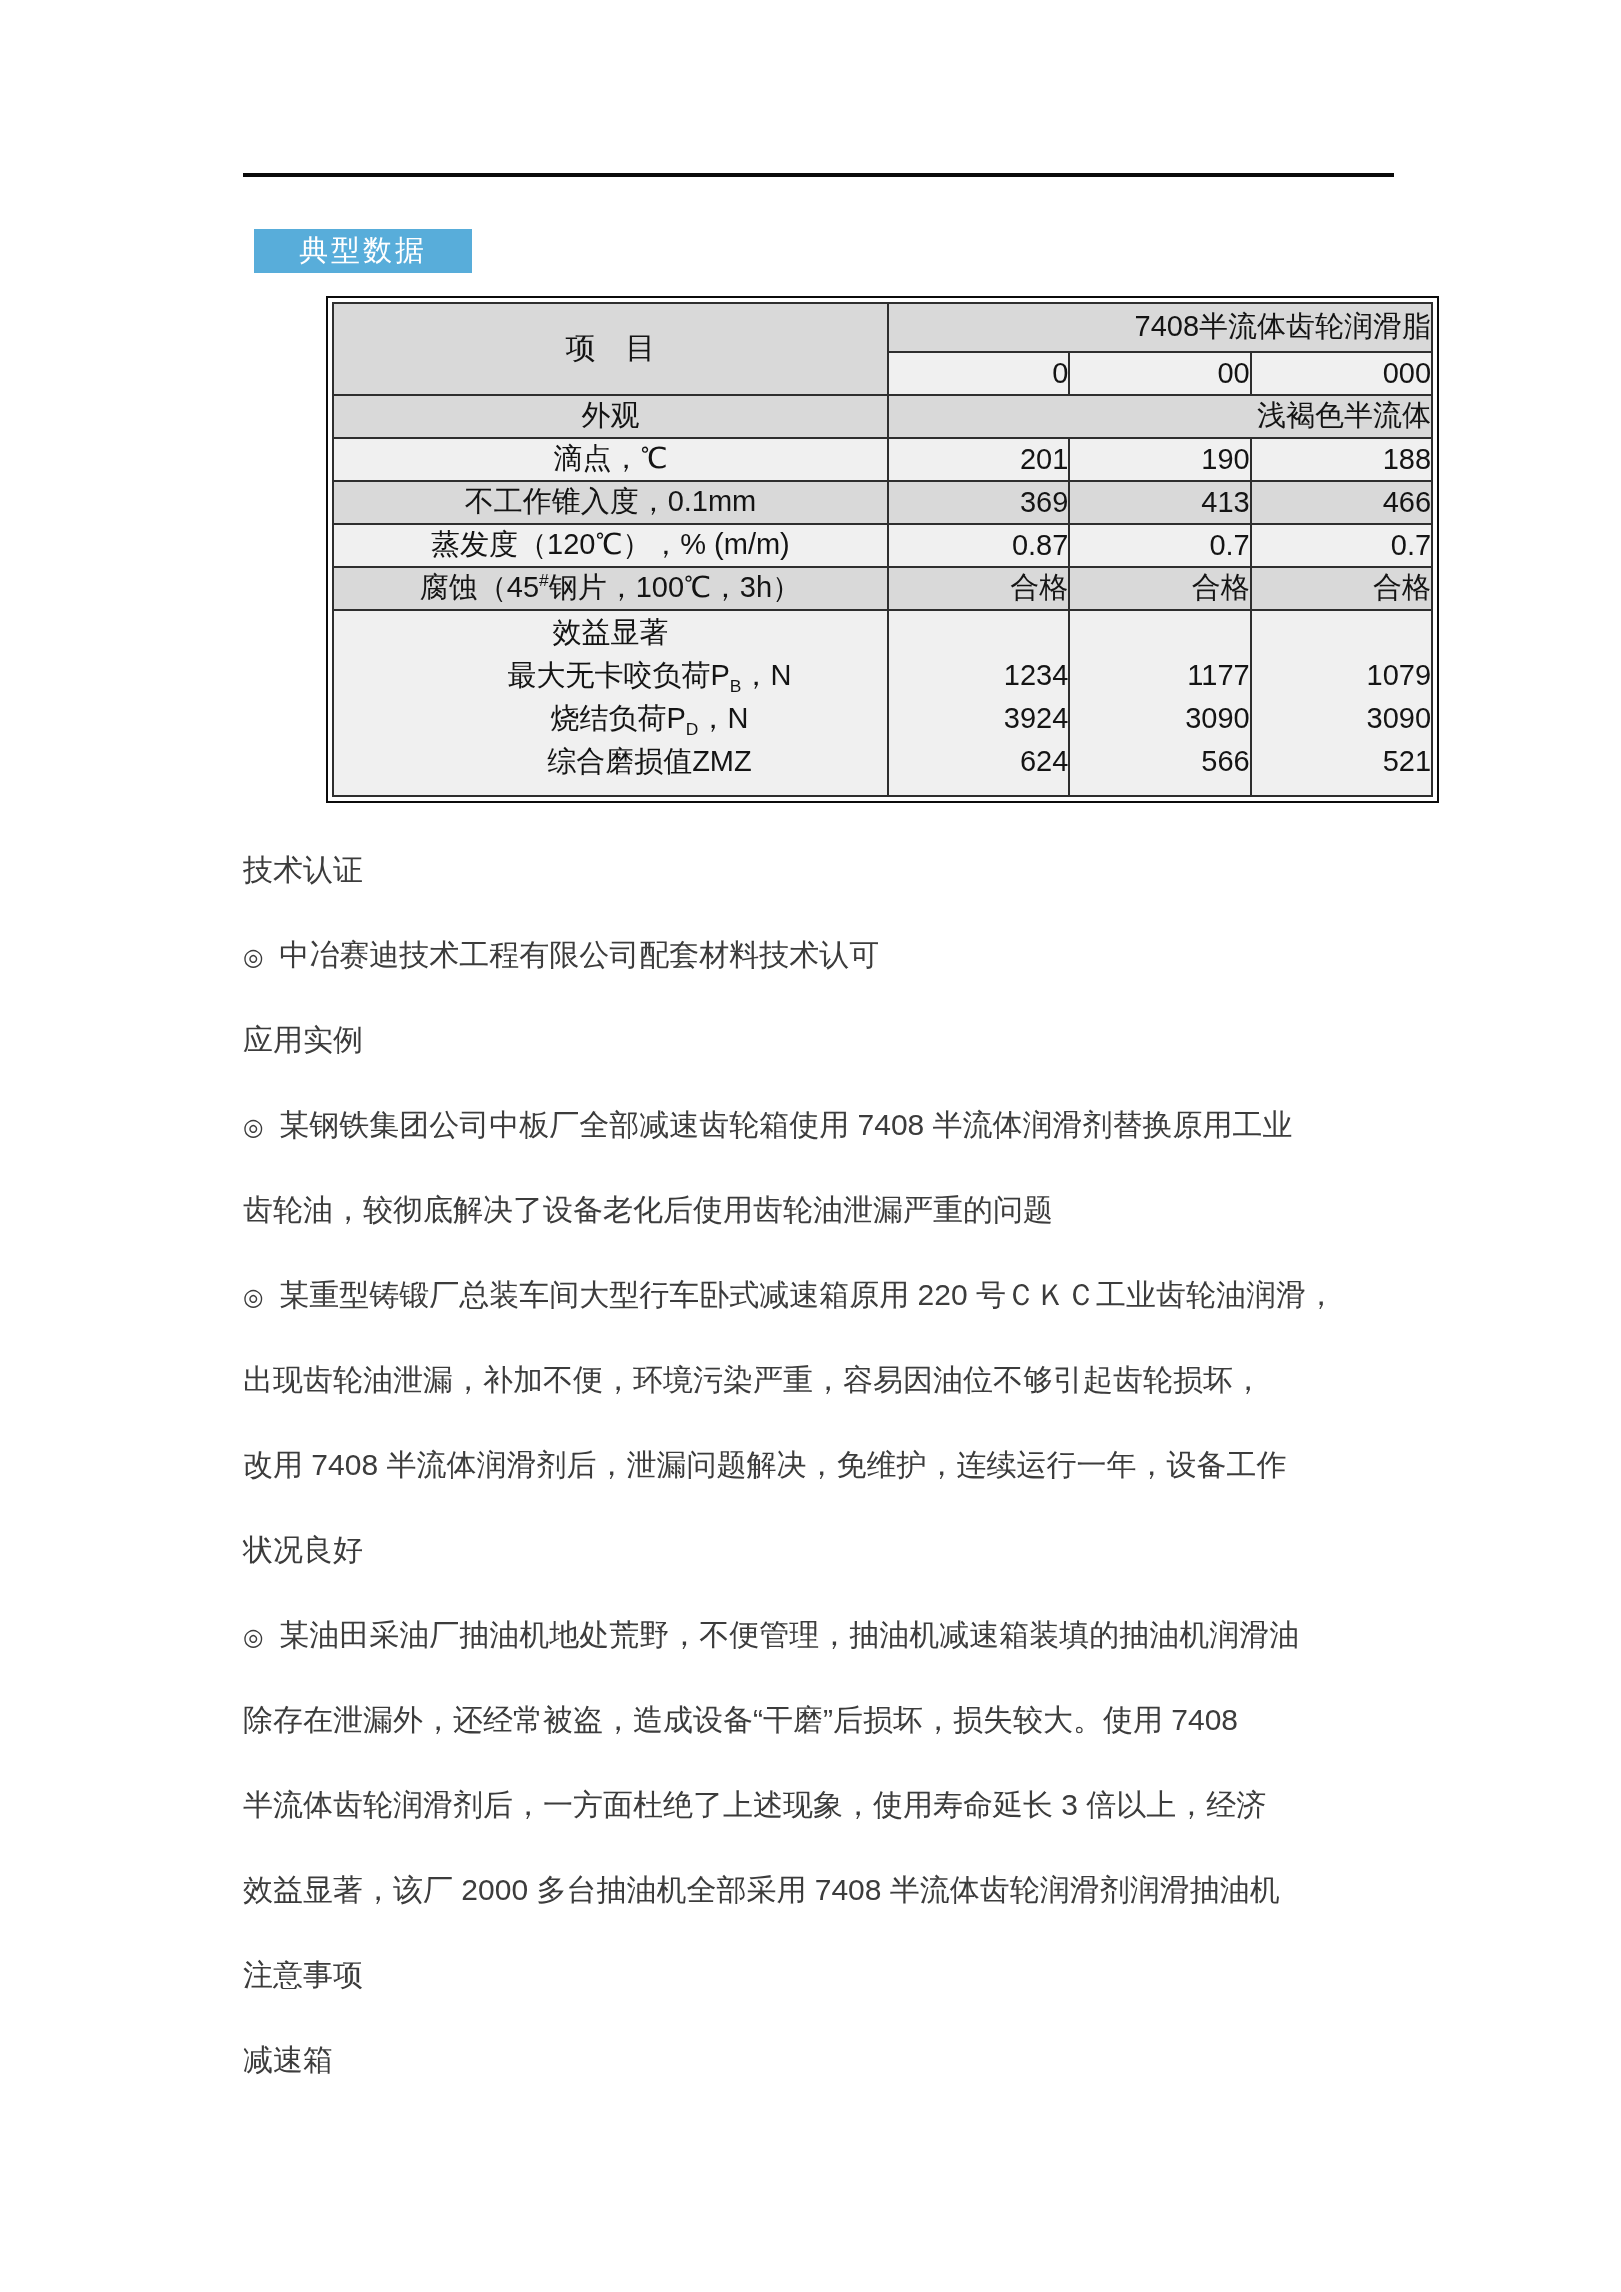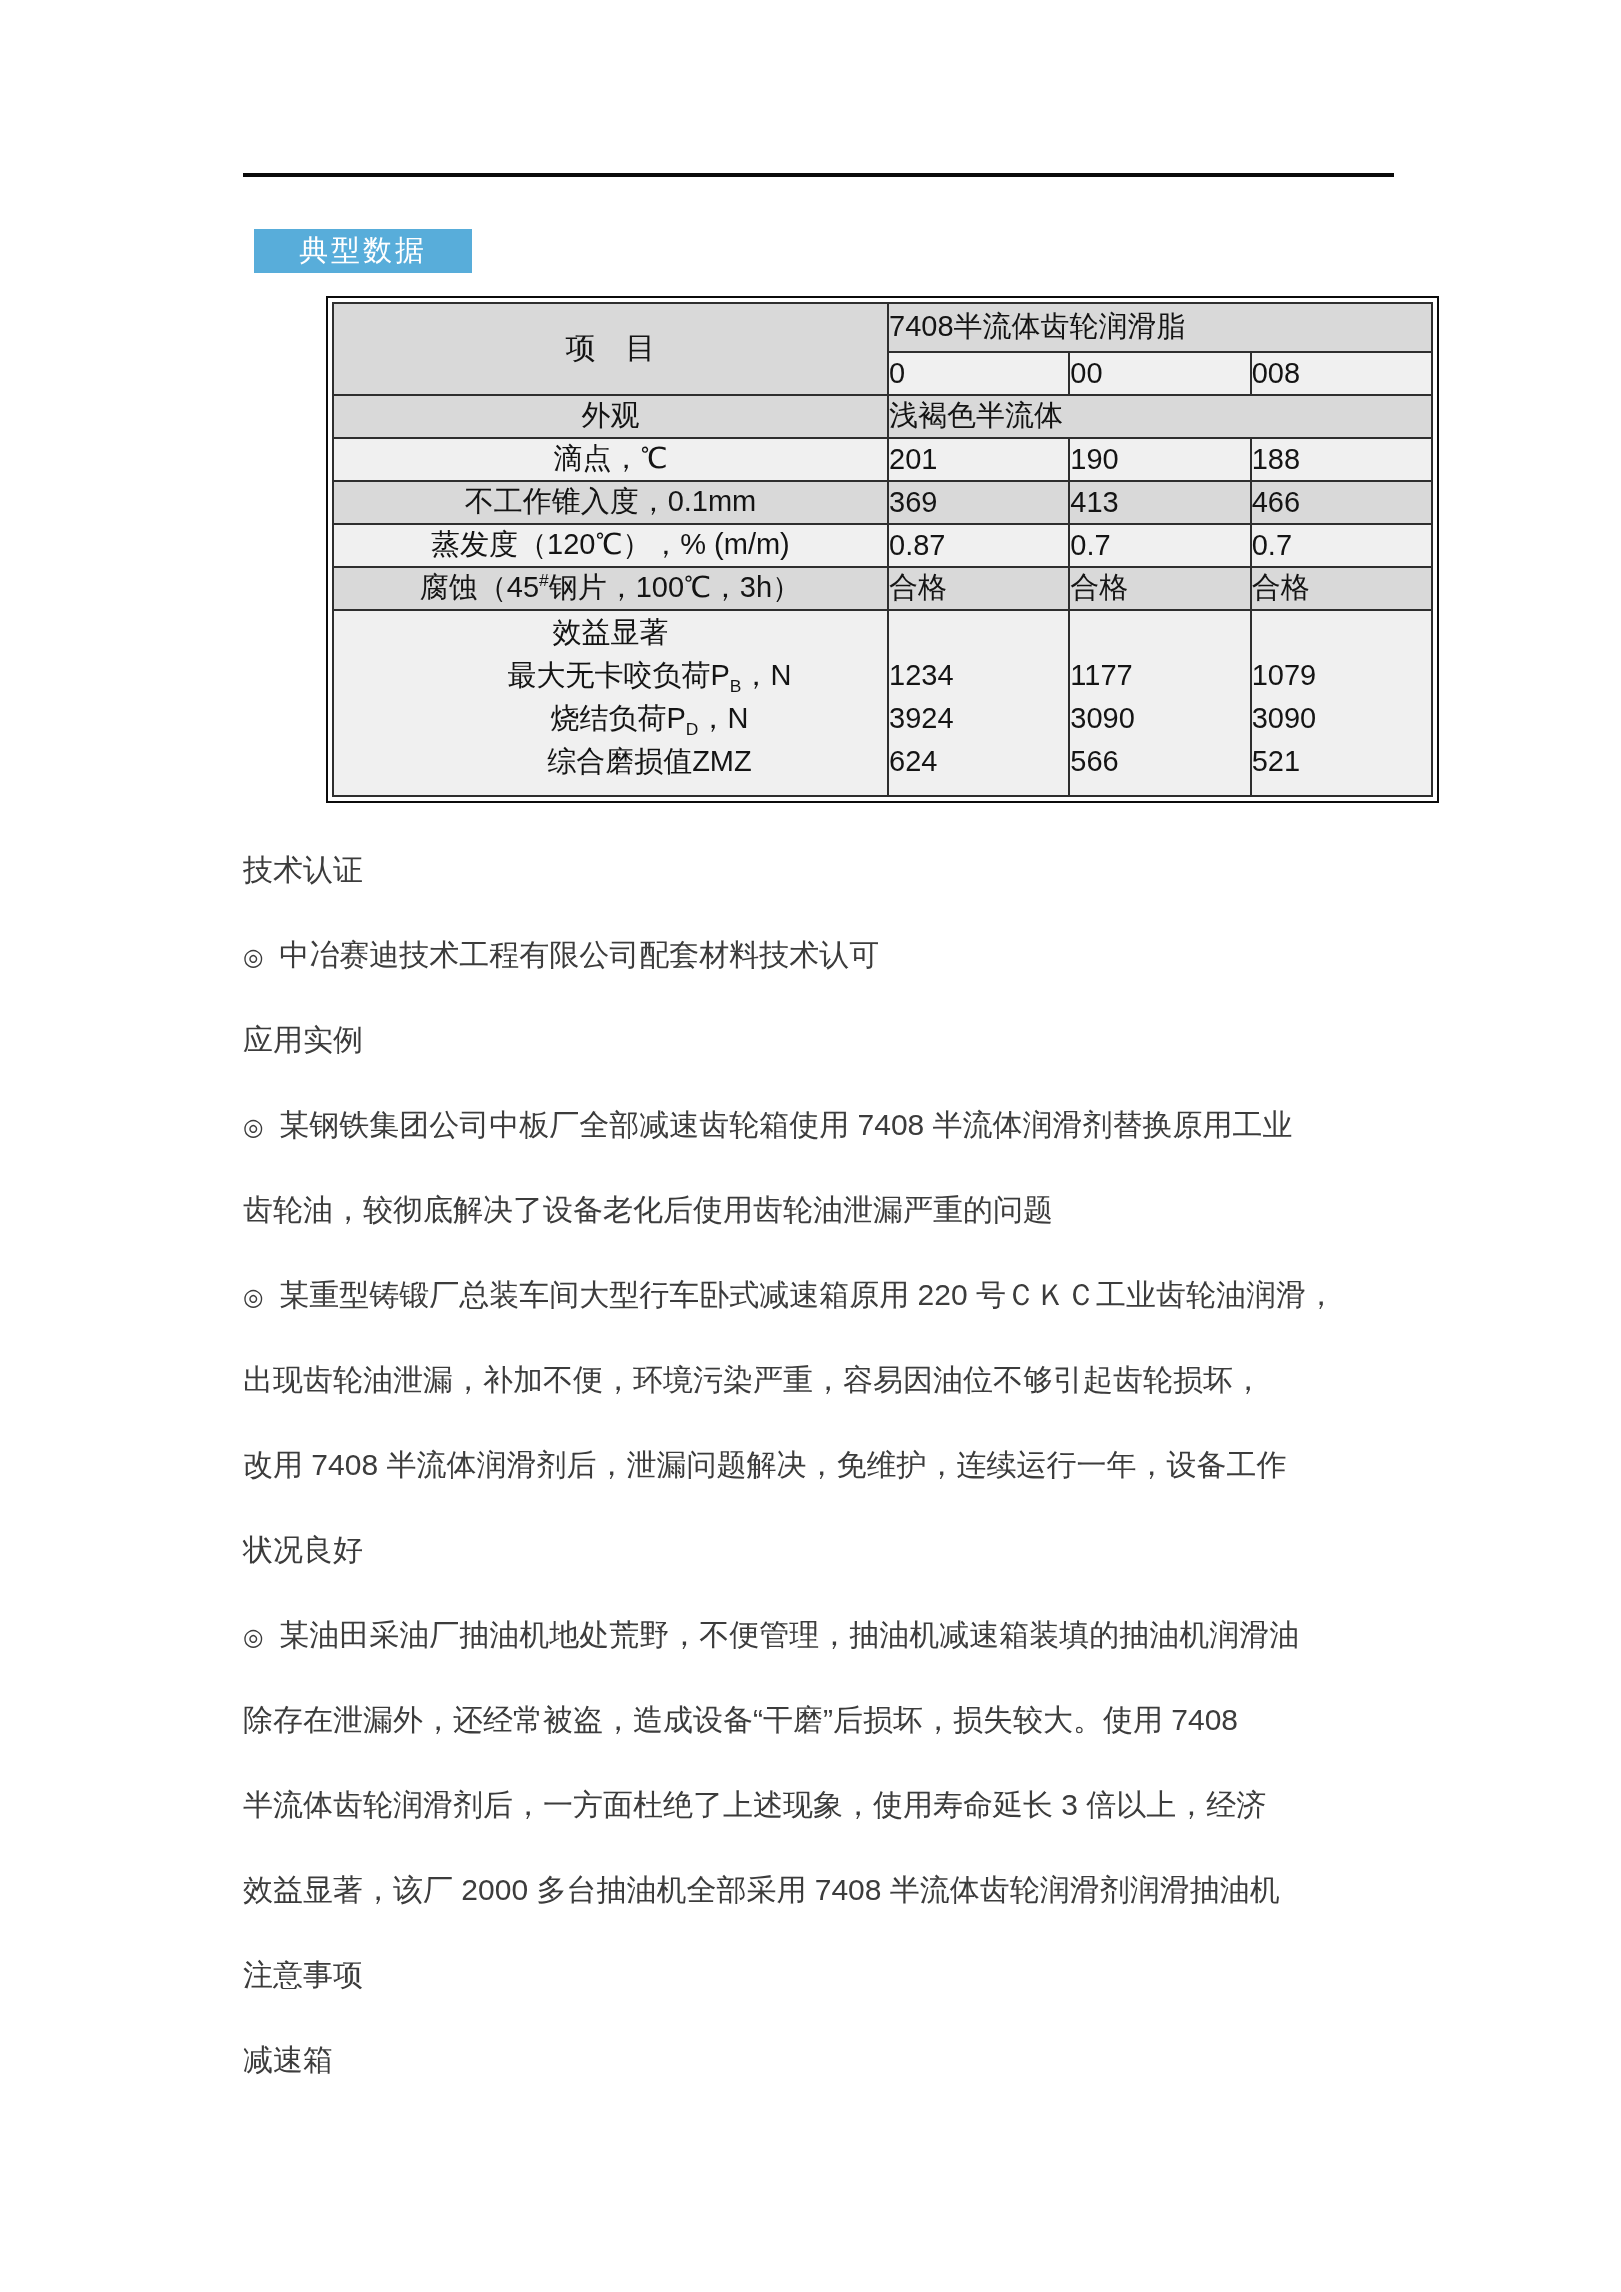--- a/index.html
+++ b/index.html
@@ -26,21 +26,21 @@
     width:100%; border-collapse:collapse; table-layout:fixed;
     font-family:Liberation Sans, sans-serif;
     color:#141414; font-size:29px;
   }
   table.data th, table.data td {
     border:2px solid #2e2e2e; font-weight:normal; padding:0;
     overflow:hidden;
   }
   td.label, th.labelhead { text-align:center; padding-left:27.4px; }
   th.labelhead { text-align:center; padding-left:0; font-size:30px; }
-  td.val, th.gradehead, td.spanval, th.prodhead { text-align:left; }
+  td.val, th.gradehead, td.spanval, th.prodhead { text-align:right; }
   .blockcell { vertical-align:top; padding-top:7.8px; }
   .bl { height:43px; line-height:43px; white-space:nowrap; }
   .bl.ind { padding-left:78px; }
   table.data sub { font-size:0.60em; vertical-align:sub; }
   table.data sup { font-size:0.60em; vertical-align:super; }
   .bodytext {
     position:absolute; left:243px; top:828px; width:1166px;
     font-size:30px; color:#3c3c3c;
   }
   .line {
@@ -65,21 +65,21 @@
           <col style="width:16.5%">
         </colgroup>
         <tbody>
           <tr style="height:49px">
             <th rowspan="2" class="labelhead" style="background:#D9D9D9">项　目</th>
             <th colspan="3" class="prodhead" style="background:#D9D9D9">7408半流体齿轮润滑脂</th>
           </tr>
           <tr style="height:43px">
             <th class="gradehead" style="background:#F0F0F0">0</th>
             <th class="gradehead" style="background:#F0F0F0">00</th>
-            <th class="gradehead" style="background:#F0F0F0">008</th>
+            <th class="gradehead" style="background:#F0F0F0">000</th>
           </tr>
           <tr style="height:43px">
             <td class="label" style="background:#D9D9D9">外观</td>
             <td colspan="3" class="spanval" style="background:#D9D9D9">浅褐色半流体</td>
           </tr>
           <tr style="height:43px">
             <td class="label" style="background:#F0F0F0">滴点，℃</td>
             <td class="val" style="background:#F0F0F0">201</td>
             <td class="val" style="background:#F0F0F0">190</td>
             <td class="val" style="background:#F0F0F0">188</td>

